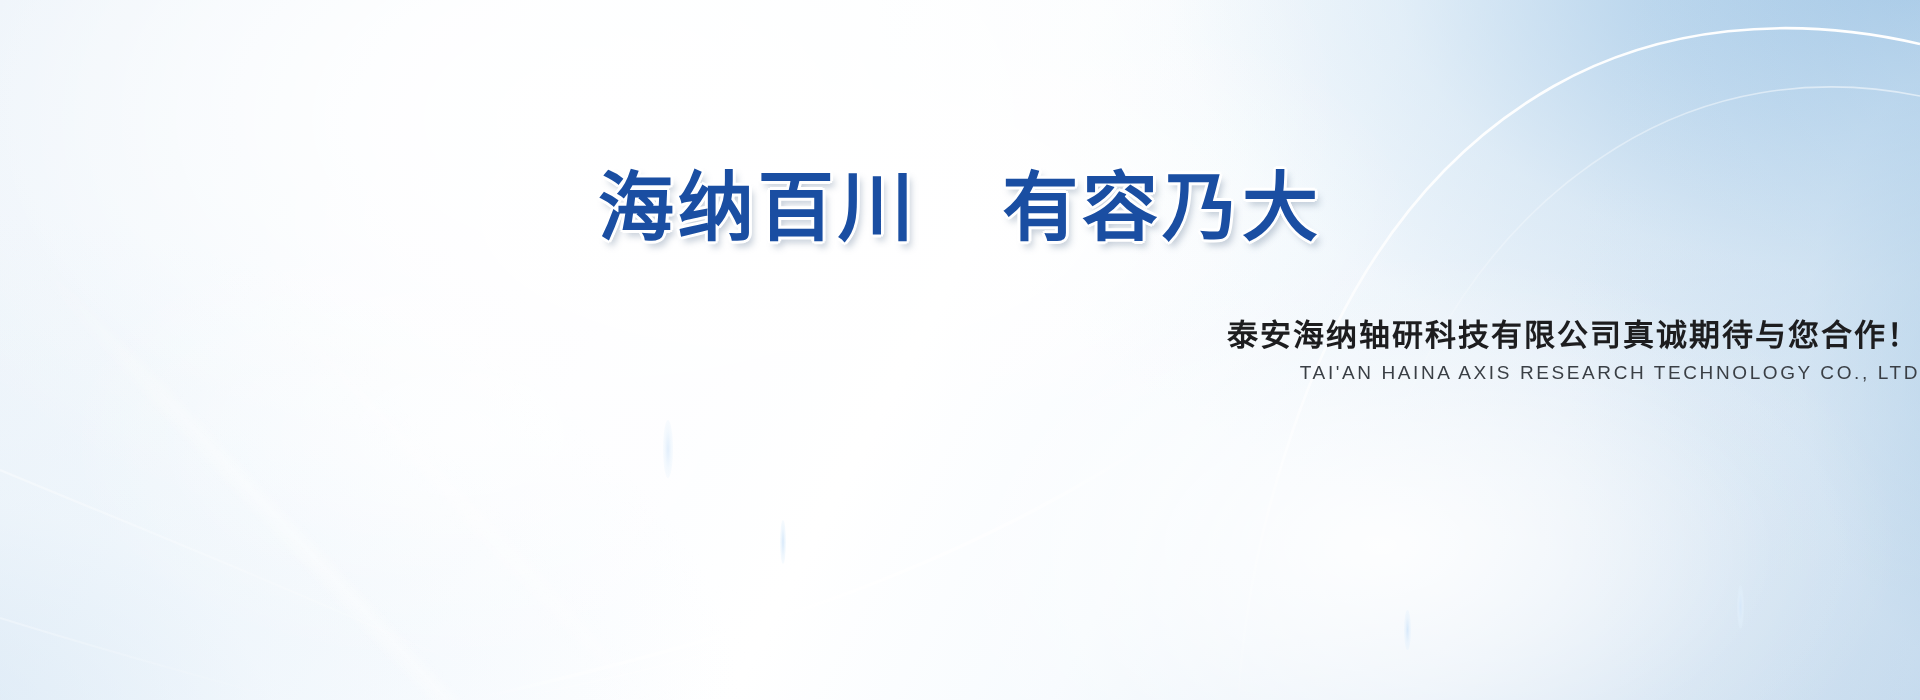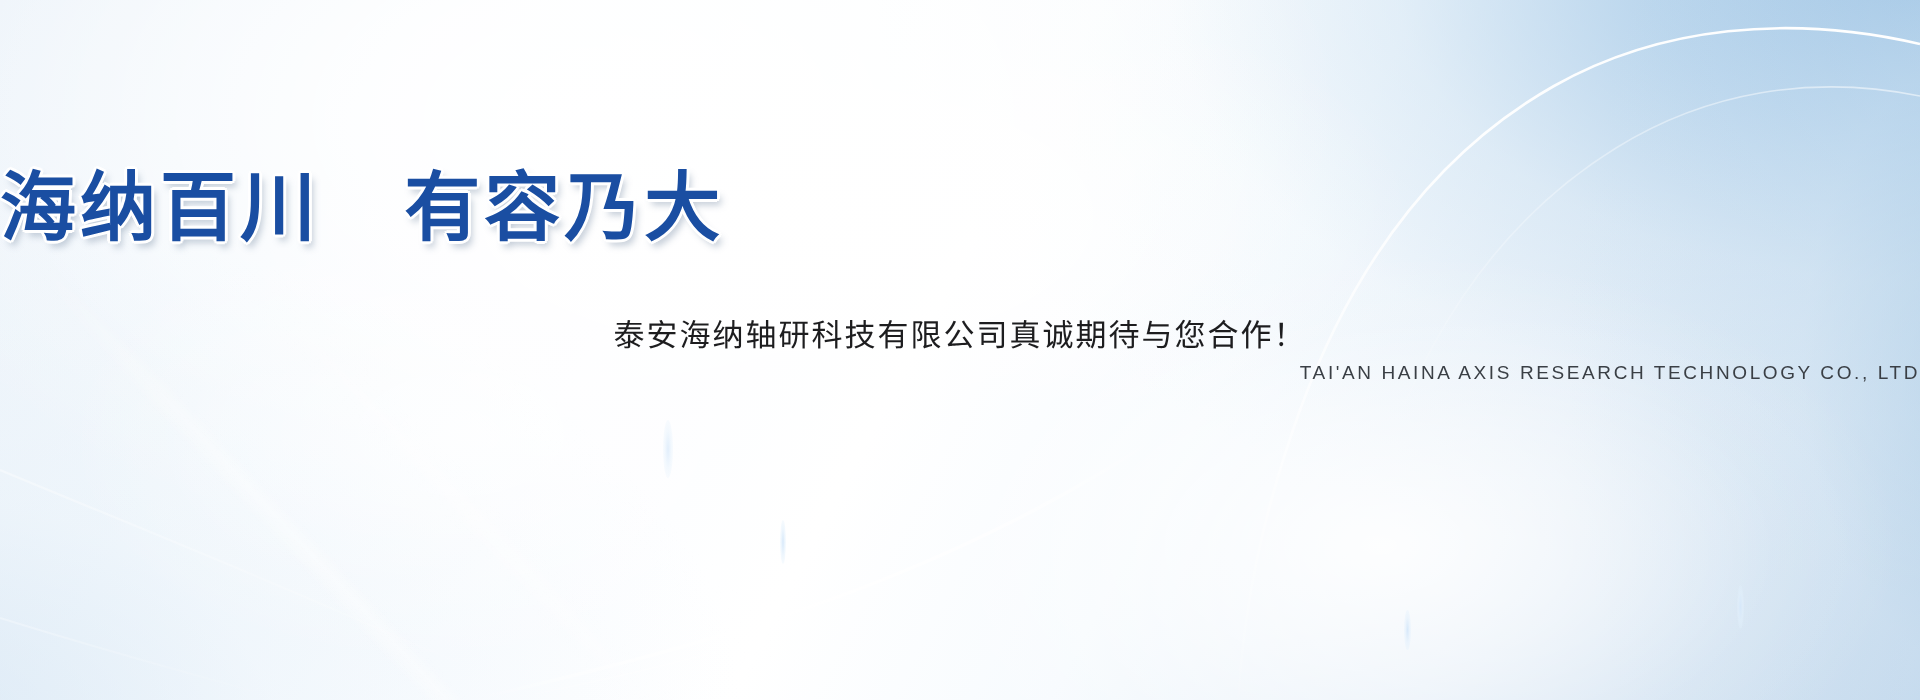--- a/index.html
+++ b/index.html
@@ -160,21 +160,21 @@
     flex-direction: column;
     align-items: center;
     pointer-events: none;
   }
 
   .headline {
     position: absolute;
     left: 0;
     right: 0;
     top: 170px;
-    text-align: left;
+    text-align: center;
     font-size: 76px;
     font-weight: 700;
     line-height: 1;
     letter-spacing: 4px;
     color: #1a4ea2;
     white-space: nowrap;
     text-shadow:
       -2px -2px 0 #ffffff,
        2px -2px 0 #ffffff,
       -2px  2px 0 #ffffff,
@@ -185,23 +185,23 @@
        0    3px 0 #ffffff,
        4px  6px 7px rgba(120,140,165,0.45);
   }
   .headline .gap { display: inline-block; width: 34px; }
 
   .sub-cn {
     position: absolute;
     left: 0;
     right: 0;
     top: 310px;
-    text-align: center;
+    text-align: right;
     font-size: 31px;
-    font-weight: 400;
+    font-weight: 700;
     letter-spacing: 2px;
     color: #1d1d1f;
     white-space: nowrap;
   }
 
   .sub-en {
     position: absolute;
     left: 0;
     right: 0;
     top: 362px;

